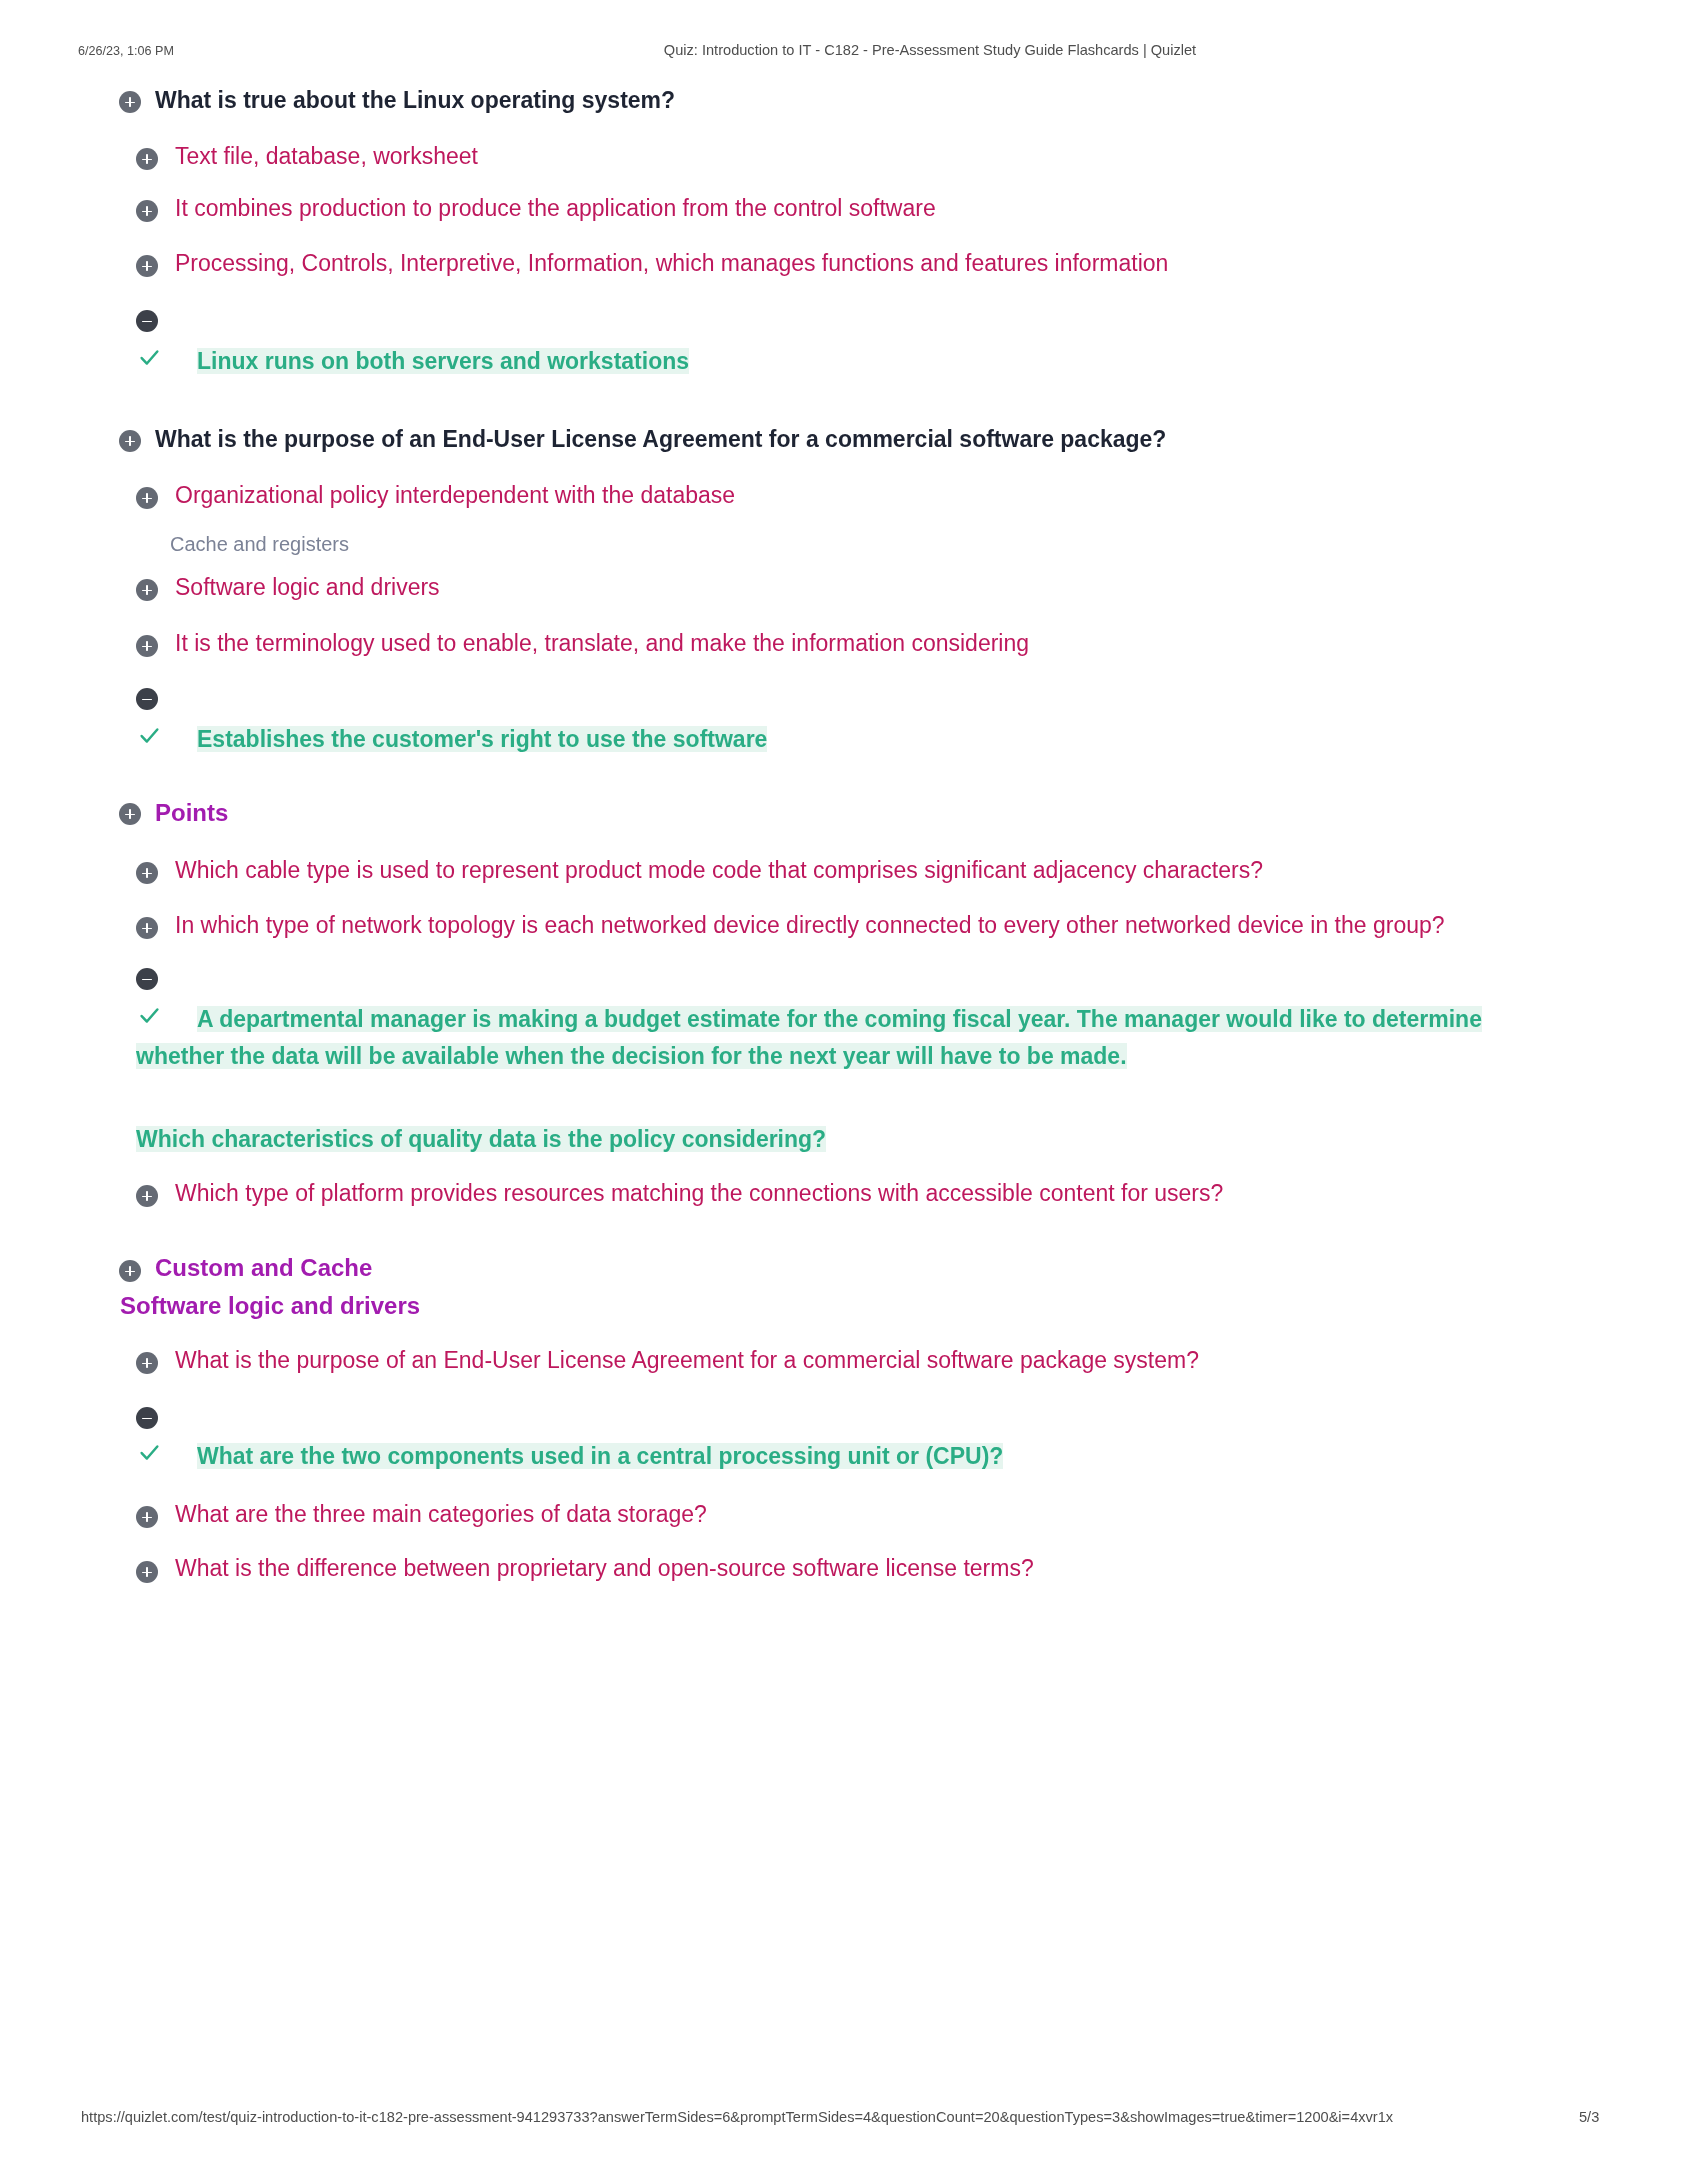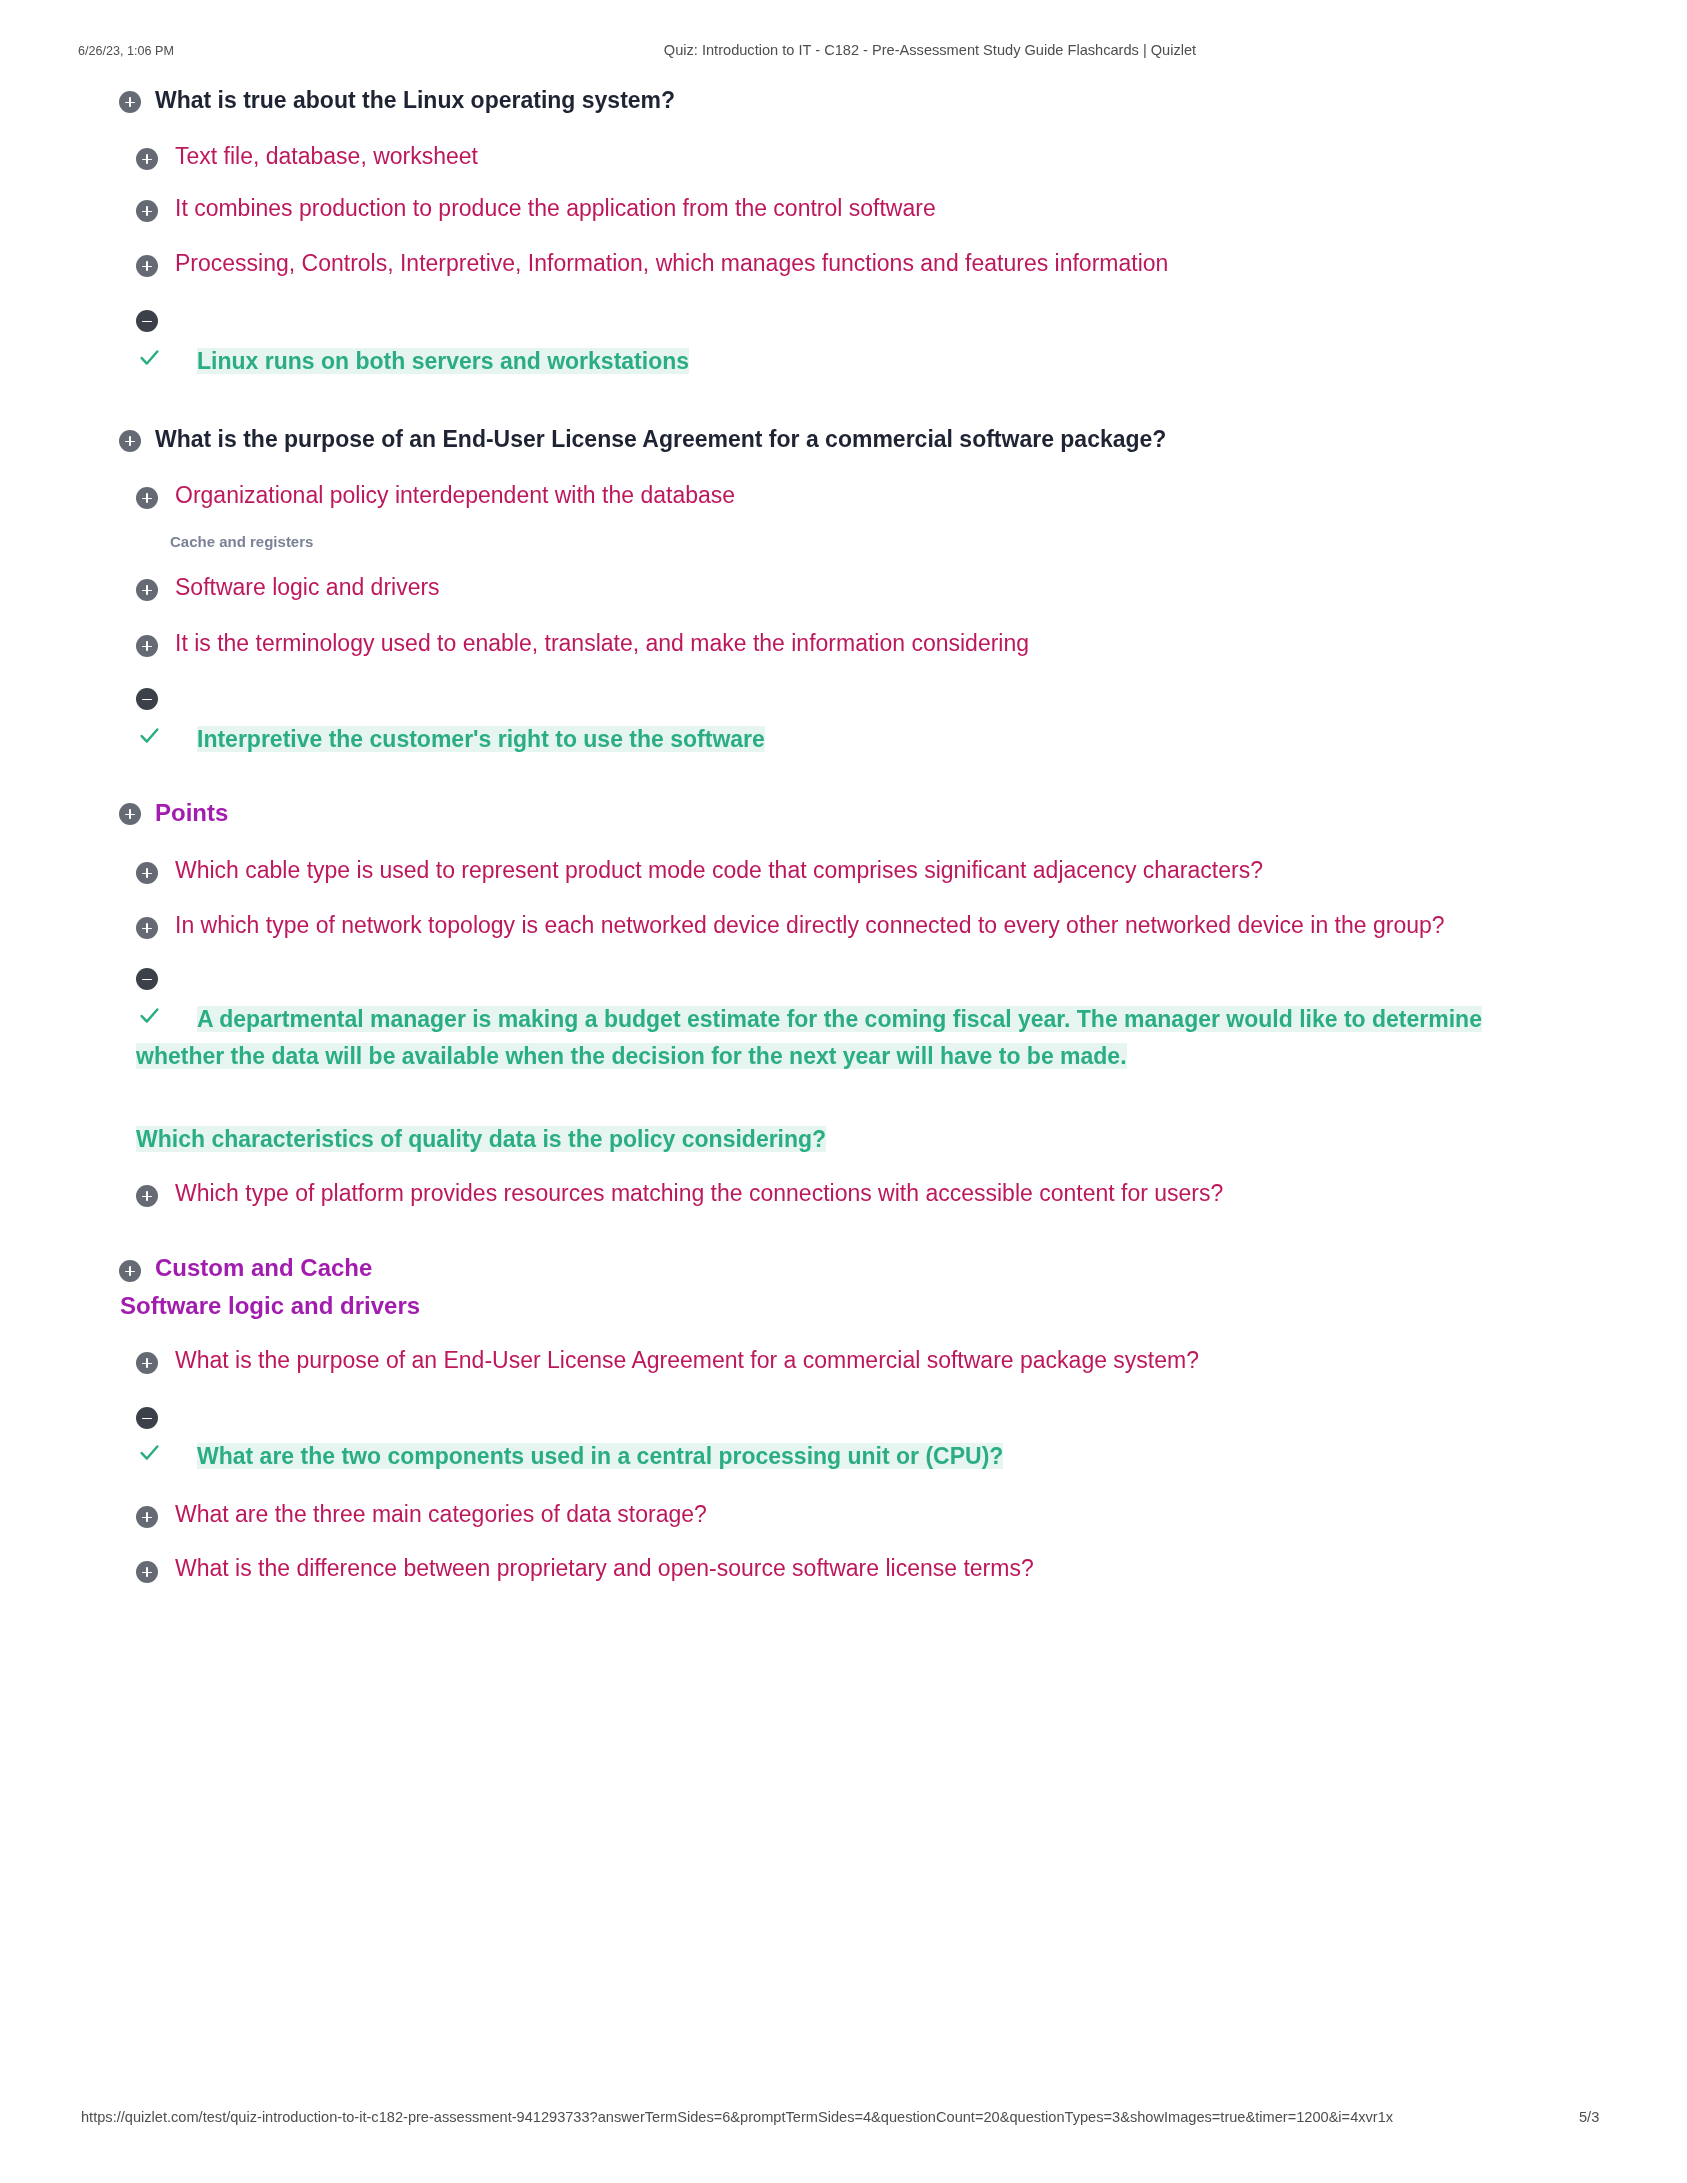--- a/index.html
+++ b/index.html
@@ -17,21 +17,21 @@
   .pf-left{position:absolute;left:81px;top:0;white-space:nowrap;}
   .pf-right{position:absolute;left:1579px;top:0;white-space:nowrap;}
 
   
   .content{position:absolute;left:0;top:0;width:1687px;}
   .r{position:absolute;white-space:nowrap;}
   .rw{position:absolute;}
 
   .q{font-size:23px;font-weight:bold;color:#1e2433;}   
   .o{font-size:23px;font-weight:400;color:#be185d;}    
-  .m{font-size:15px;font-weight:700;color:#7b8296;}    
+  .m{font-size:20px;font-weight:400;color:#7b8296;}    
   .h{font-size:24px;font-weight:bold;color:#a21caf;}   
   .a{font-size:23px;font-weight:600;color:#2aad85;line-height:37px;} 
   .a em{font-style:normal;background:#e6f5ef;}
   .a .pad{display:inline-block;width:61px;}
 
   
   .ic{position:absolute;width:22px;height:22px;border-radius:50%;background:#656a74;}
   .ic.dark{background:#3c4049;}
   .ic::before,.ic::after{content:"";position:absolute;background:#ffffff;border-radius:0.7px;}
   .ic::before{left:6px;top:10.6px;width:10px;height:1.6px;}
@@ -80,21 +80,21 @@
     <span class="ic" style="left:136px;top:579px"></span>
     <span class="r o" style="left:175px;top:574px">Software logic and drivers</span>
 
     <span class="ic" style="left:136px;top:635px"></span>
     <span class="r o" style="left:175px;top:630px">It is the terminology used to enable, translate, and make the information considering</span>
 
     <span class="ic dark" style="left:136px;top:688px"></span>
     <svg class="ck" style="left:137px;top:723px" viewBox="0 0 24 24">
       <path d="M4.5 12.5 L9.5 17.8 L19.5 6.2" fill="none" stroke="#2aad85" stroke-width="2.4" stroke-linecap="round" stroke-linejoin="round"></path>
     </svg>
-    <div class="rw a" style="left:136px;top:721px;width:1370px"><span class="pad"></span><em><span>Interpretive the customer's right to use the software</span></em></div>
+    <div class="rw a" style="left:136px;top:721px;width:1370px"><span class="pad"></span><em><span>Establishes the customer's right to use the software</span></em></div>
 
     <span class="ic" style="left:119px;top:803px"></span>
     <span class="r h" style="left:155px;top:799px">Points</span>
 
     <span class="ic" style="left:136px;top:862px"></span>
     <span class="r o" style="left:175px;top:857px">Which cable type is used to represent product mode code that comprises significant adjacency characters?</span>
 
     <span class="ic" style="left:136px;top:917px"></span>
     <span class="r o" style="left:175px;top:912px">In which type of network topology is each networked device directly connected to every other networked device in the group?</span>
 

